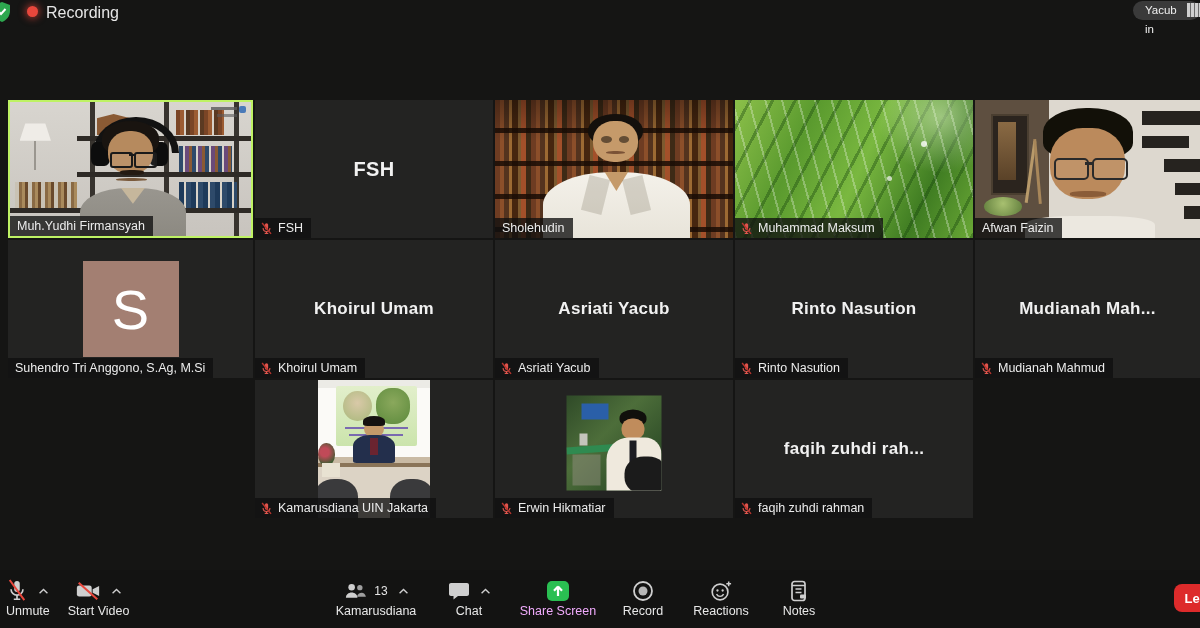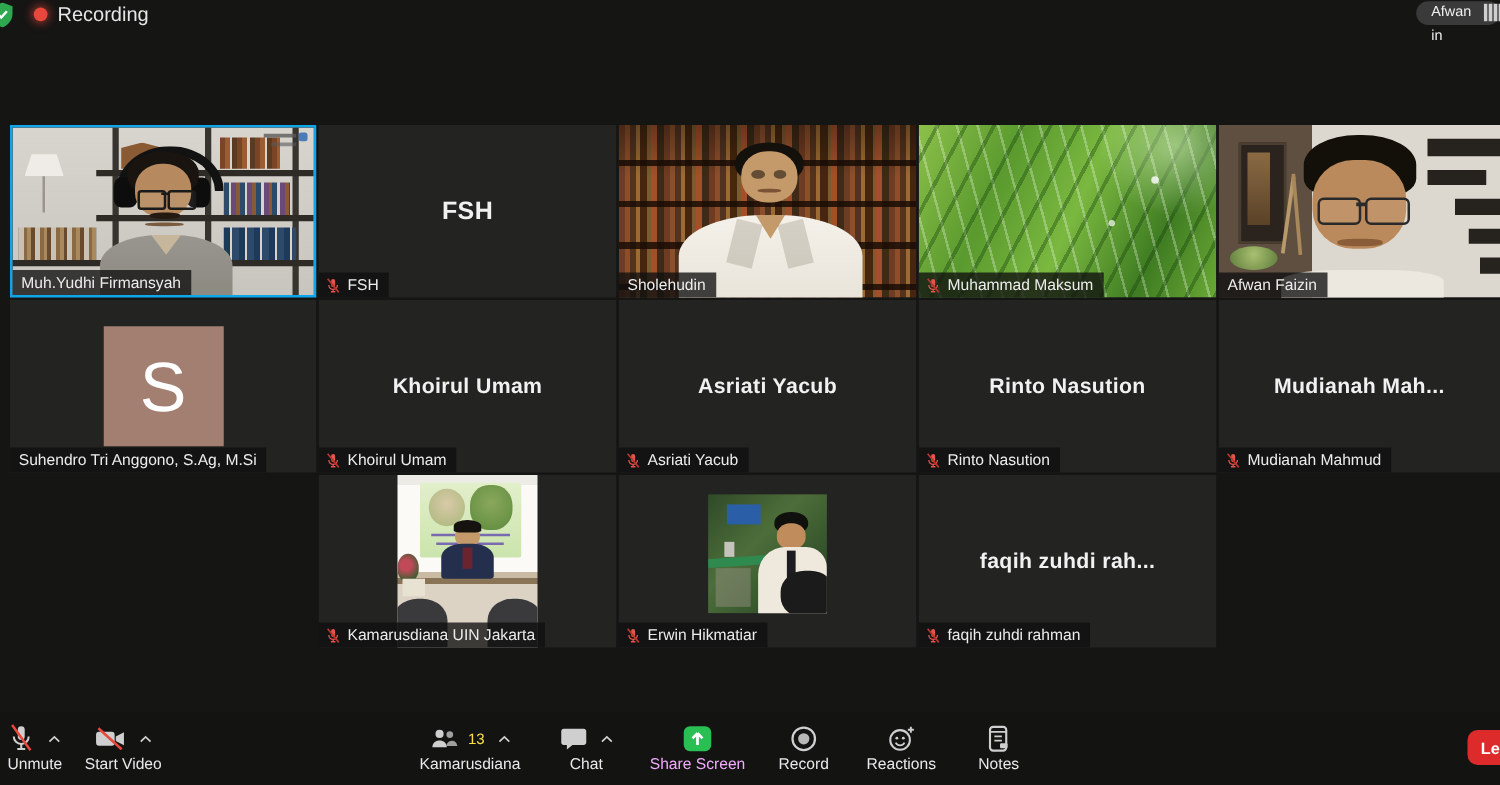--- a/index.html
+++ b/index.html
@@ -11,63 +11,63 @@
     background:#e8473c;box-shadow:0 0 7px 2px rgba(232,71,60,.55);}
   .rectext{position:absolute;left:46px;top:4px;font-size:16px;color:#e6e6e6;}
   .signin{position:absolute;left:1133px;top:1px;height:19px;padding:0 12px;border-radius:10px;
     background:#3a3a3a;color:#f0f0f0;font-size:11.5px;line-height:19px;}
   .gridicon{position:absolute;left:1187px;top:3px;width:18px;height:14px;
     background:
       repeating-linear-gradient(90deg,#cfcfcf 0 3px,#6a6a6a 3px 4px),
       repeating-linear-gradient(0deg,rgba(0,0,0,.35) 0 3px,transparent 3px 4px);}
   
   .tile{position:absolute;background:#232322;overflow:hidden;box-sizing:border-box;}
-  .tile.active{border:2px solid #0ea5e9;box-shadow:0 0 0 1px #7da53c inset;padding-left:20px;}
+  .tile.active{border:2px solid #bef264;box-shadow:0 0 0 1px #7da53c inset;padding-left:20px;}
   .scene{position:absolute;inset:0;overflow:hidden;}
   .scene *{position:absolute;}
   .cname{position:absolute;inset:0;display:flex;align-items:center;justify-content:center;
     color:#f1f1f1;font-size:17px;font-weight:bold;letter-spacing:.3px;}
   .cname.big{font-size:20px;}
   .nlabel{position:absolute;left:0;bottom:0;max-width:96%;display:flex;align-items:center;gap:5px;
     background:rgba(16,16,16,.78);color:#ececec;font-size:12.5px;line-height:20px;height:20px;
     padding:0 8px 0 5px;white-space:nowrap;overflow:hidden;}
   .nlabel.noicon{padding-left:7px;}
   .lblmic{display:inline-flex;width:13px;height:13px;flex:0 0 13px;}
   .avatarbox{position:absolute;inset:0;display:flex;align-items:center;justify-content:center;}
   .avatar{width:96px;height:96px;background:#a3convert;background:#a37f72;display:flex;align-items:center;
     justify-content:center;color:#fff;font-size:56px;font-weight:400;}
   
   #toolbar{position:absolute;left:0;bottom:0;width:1200px;height:58px;background:#131312;}
   .tbtn{display:flex;flex-direction:column;align-items:center;justify-content:flex-start;
     padding-top:8px;color:#e8e8e8;font-size:12.5px;}
   .ticonrow{display:flex;align-items:center;gap:10px;height:26px;}
   .tlabel{margin-top:0;white-space:nowrap;}
   .green{color:#f0abfc;}
-  .count{color:#fde047;font-size:12px;margin-left:-4px;}
+  .count{color:#e5e5e5;font-size:12px;margin-left:-4px;}
   #leftgroup{position:absolute;left:6px;top:0;display:flex;gap:18px;}
   #centergroup{position:absolute;left:326px;top:0;display:flex;gap:4px;}
   #centergroup .tbtn{min-width:66px;}
   .leave{position:absolute;left:1174px;top:14px;width:58px;height:28px;border-radius:8px;
     background:#dd2b2b;color:#fff;font-size:13px;font-weight:bold;display:flex;
     align-items:center;justify-content:center;}
   svg{display:block;}
 </style>
 </head>
 <body>
 
 <div id="topbar">
   <span class="shield">
     <svg width="18" height="20" viewBox="0 0 18 20">
         <path d="M9 0l8 3v6c0 5-3.4 9-8 11C4.4 18 1 14 1 9V3z" fill="#2da84f"></path>
         <path d="M5.5 9.5l2.5 2.5 4.5-5" stroke="#fff" stroke-width="2" fill="none"></path>
       </svg>
   </span>
   <span class="recdot"></span>
   <span class="rectext">Recording</span>
-  <span class="signin">Afwan in</span>
+  <span class="signin">Yacub in</span>
   <span class="gridicon"></span>
 </div>
 
 <div class="tile active" style="left:8px;top:100px;width:245px;height:138px;">
   <div class="scene">
     <div style="inset:0;background:linear-gradient(180deg,#d8d5cf,#c8c4be);"></div>
     <div style="left:4%;top:16%;width:13%;height:13%;background:#efece7;clip-path:polygon(18% 0,82% 0,100% 100%,0 100%);"></div>
     <div style="left:10%;top:29%;width:2px;height:22%;background:#9a968f;"></div>
     <div style="left:33%;top:0;width:5px;height:100%;background:#37332e;"></div>
     <div style="left:64%;top:0;width:5px;height:100%;background:#37332e;"></div>

